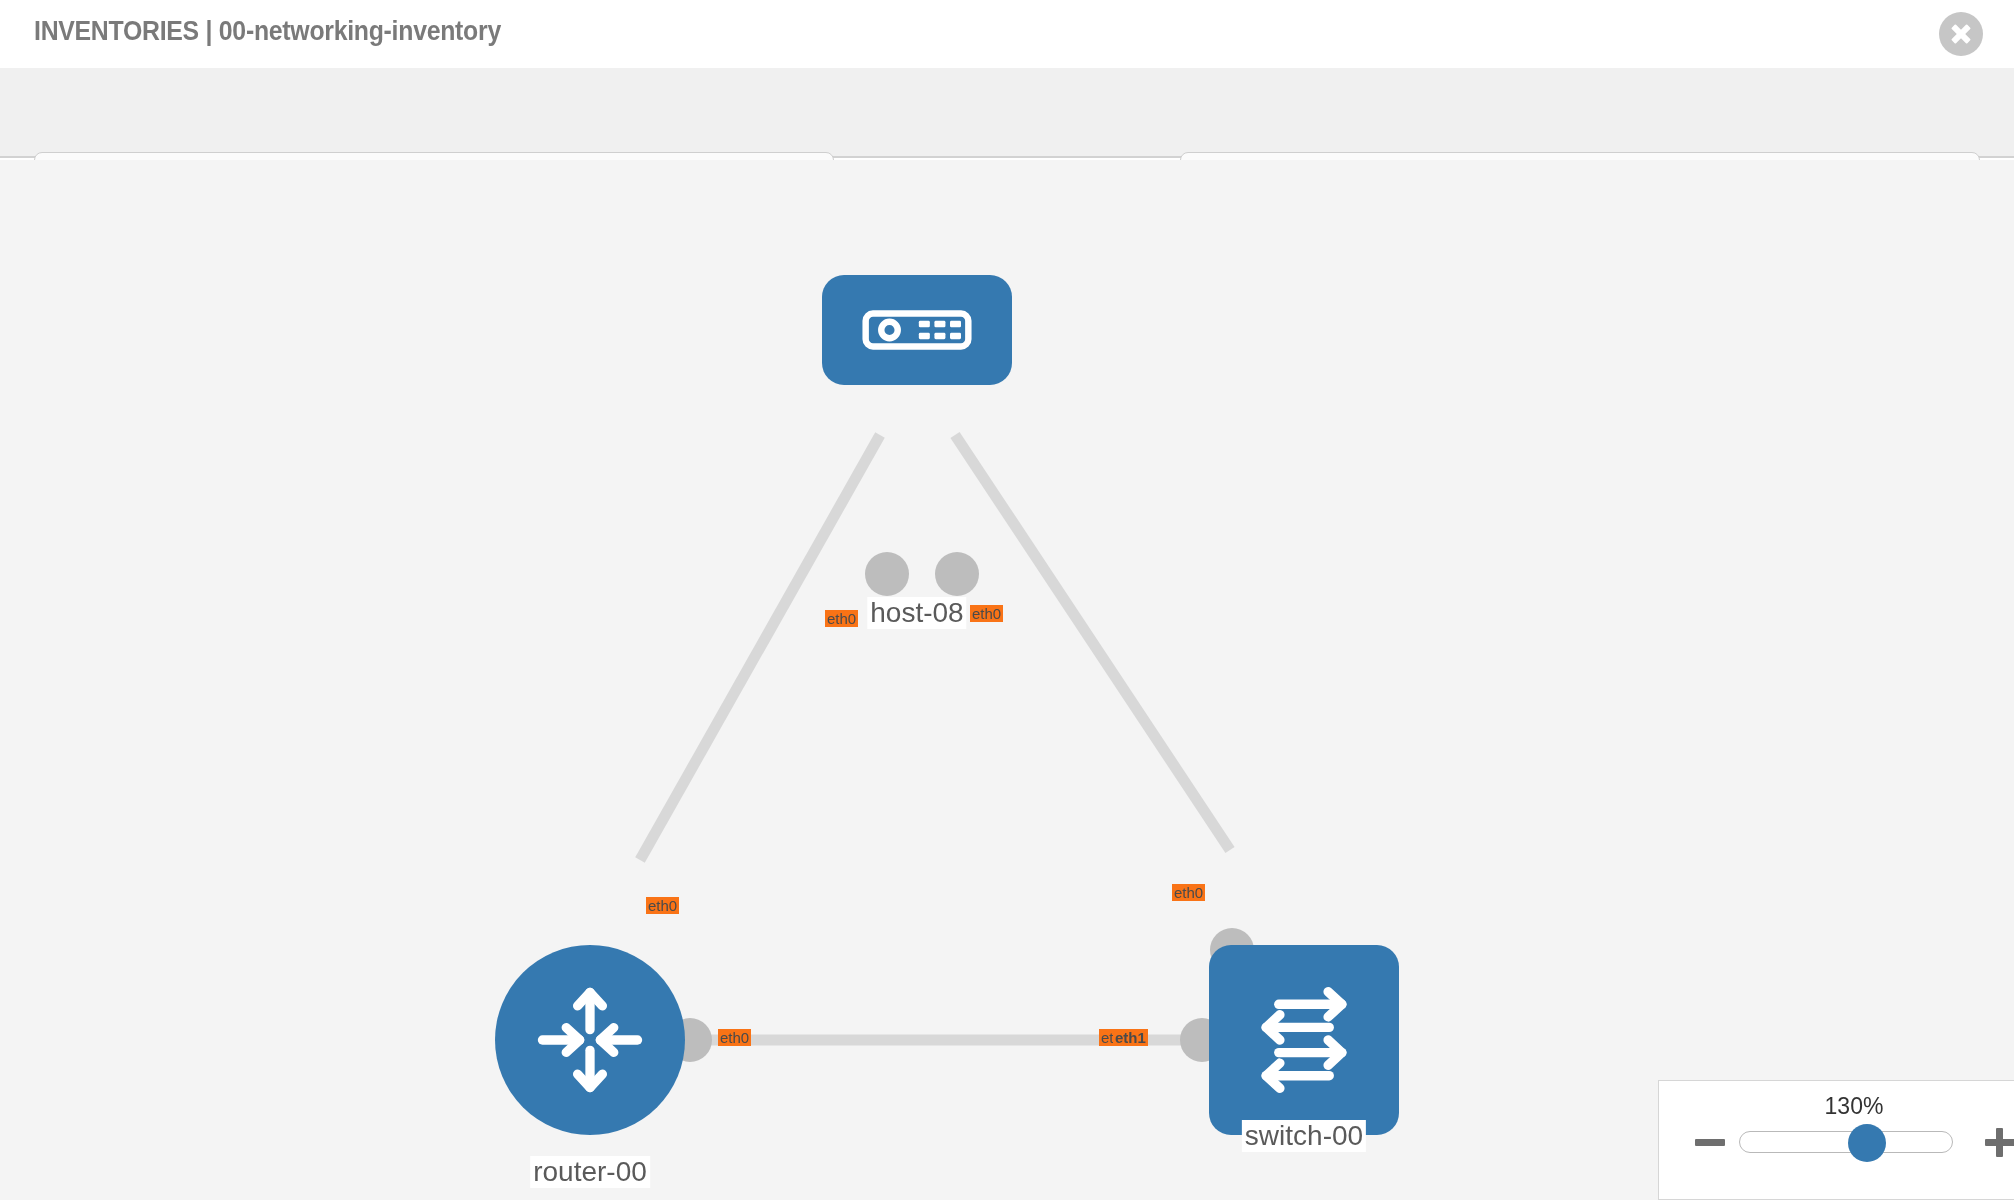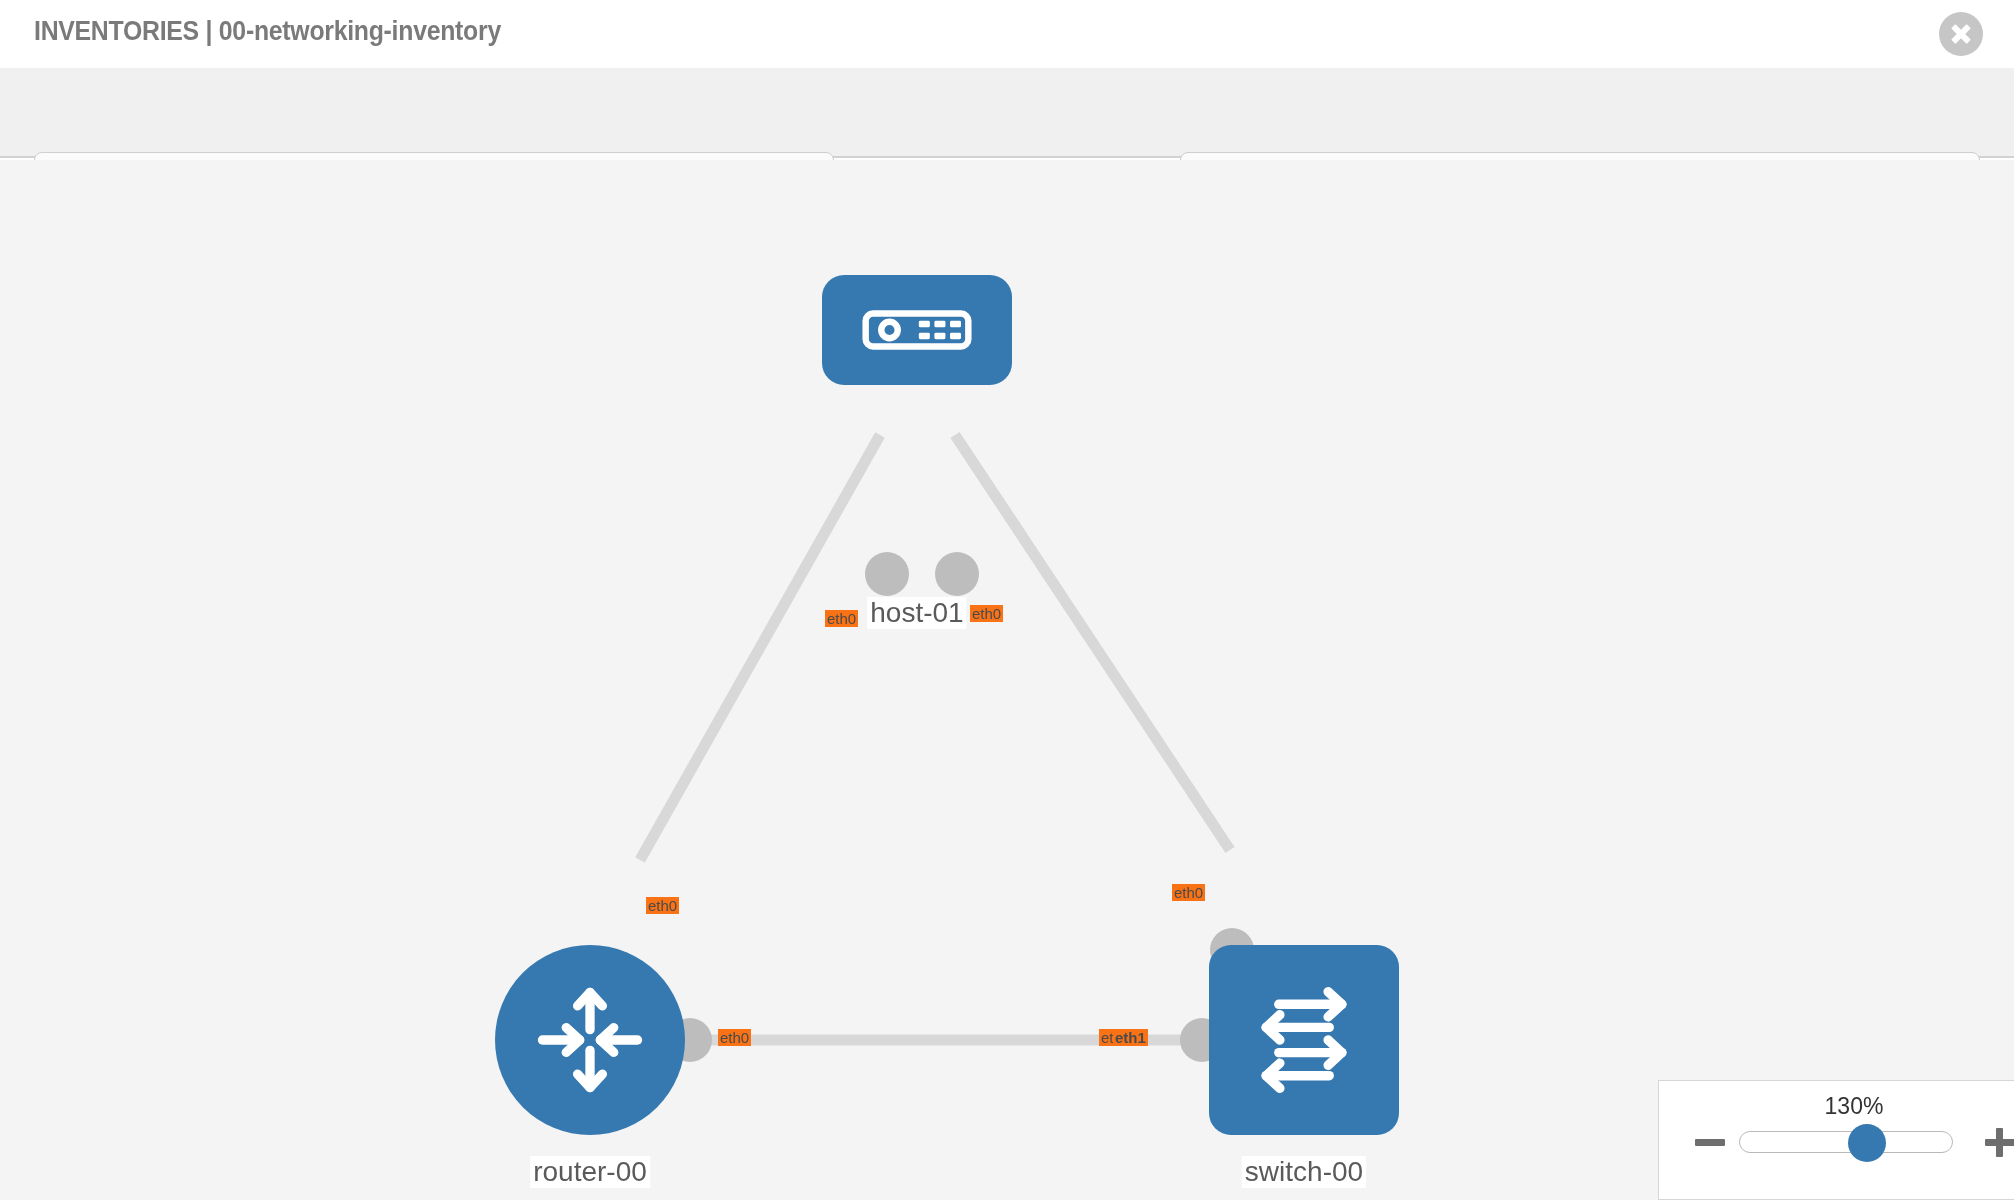--- a/index.html
+++ b/index.html
@@ -224,21 +224,21 @@
         <g fill="#fff">
           <rect x="62" y="14" width="12" height="7" rx="1.5"></rect>
           <rect x="79" y="14" width="12" height="7" rx="1.5"></rect>
           <rect x="96" y="14" width="12" height="7" rx="1.5"></rect>
           <rect x="62" y="27" width="12" height="7" rx="1.5"></rect>
           <rect x="79" y="27" width="12" height="7" rx="1.5"></rect>
           <rect x="96" y="27" width="12" height="7" rx="1.5"></rect>
         </g>
       </svg>
     </div>
-    <div class="node-label" style="left:917px; top:437px;">host-01</div>
+    <div class="node-label" style="left:917px; top:437px;">host-08</div>
 
     <div class="node circle" style="left:495px; top:785px; width:190px; height:190px;">
       <svg viewBox="0 0 120 120" width="124" height="124" xmlns="http://www.w3.org/2000/svg" aria-hidden="true">
         <g stroke="#fff" stroke-width="9" stroke-linecap="round" stroke-linejoin="round" fill="none">
 
           <line x1="60" y1="50" x2="60" y2="14"></line>
           <polyline points="48,27 60,14 72,27"></polyline>
 
           <line x1="60" y1="70" x2="60" y2="106"></line>
           <polyline points="48,93 60,106 72,93"></polyline>
@@ -260,21 +260,21 @@
           <polyline points="83,14 96,26 83,38"></polyline>
           <line x1="84" y1="48" x2="24" y2="48"></line>
           <polyline points="37,36 24,48 37,60"></polyline>
           <line x1="36" y1="72" x2="96" y2="72"></line>
           <polyline points="83,60 96,72 83,84"></polyline>
           <line x1="84" y1="94" x2="24" y2="94"></line>
           <polyline points="37,82 24,94 37,106"></polyline>
         </g>
       </svg>
     </div>
-    <div class="node-label" style="left:1304px; top:996px;">switch-00</div>
+    <div class="node-label" style="left:1304px; top:960px;">switch-00</div>
 
     <div class="port-label" style="left:825px; top:450px;">eth0</div>
     <div class="port-label" style="left:970px; top:445px;">eth0</div>
     <div class="port-label" style="left:646px; top:737px;">eth0</div>
     <div class="port-label" style="left:1172px; top:724px;">eth0</div>
     <div class="port-label" style="left:718px; top:869px;">eth0</div>
     <div class="port-label" style="left:1099px; top:869px;">eth</div>
     <div class="port-label" style="left:1113px; top:869px;font-weight:bold;">eth1</div>
   </div>
 

